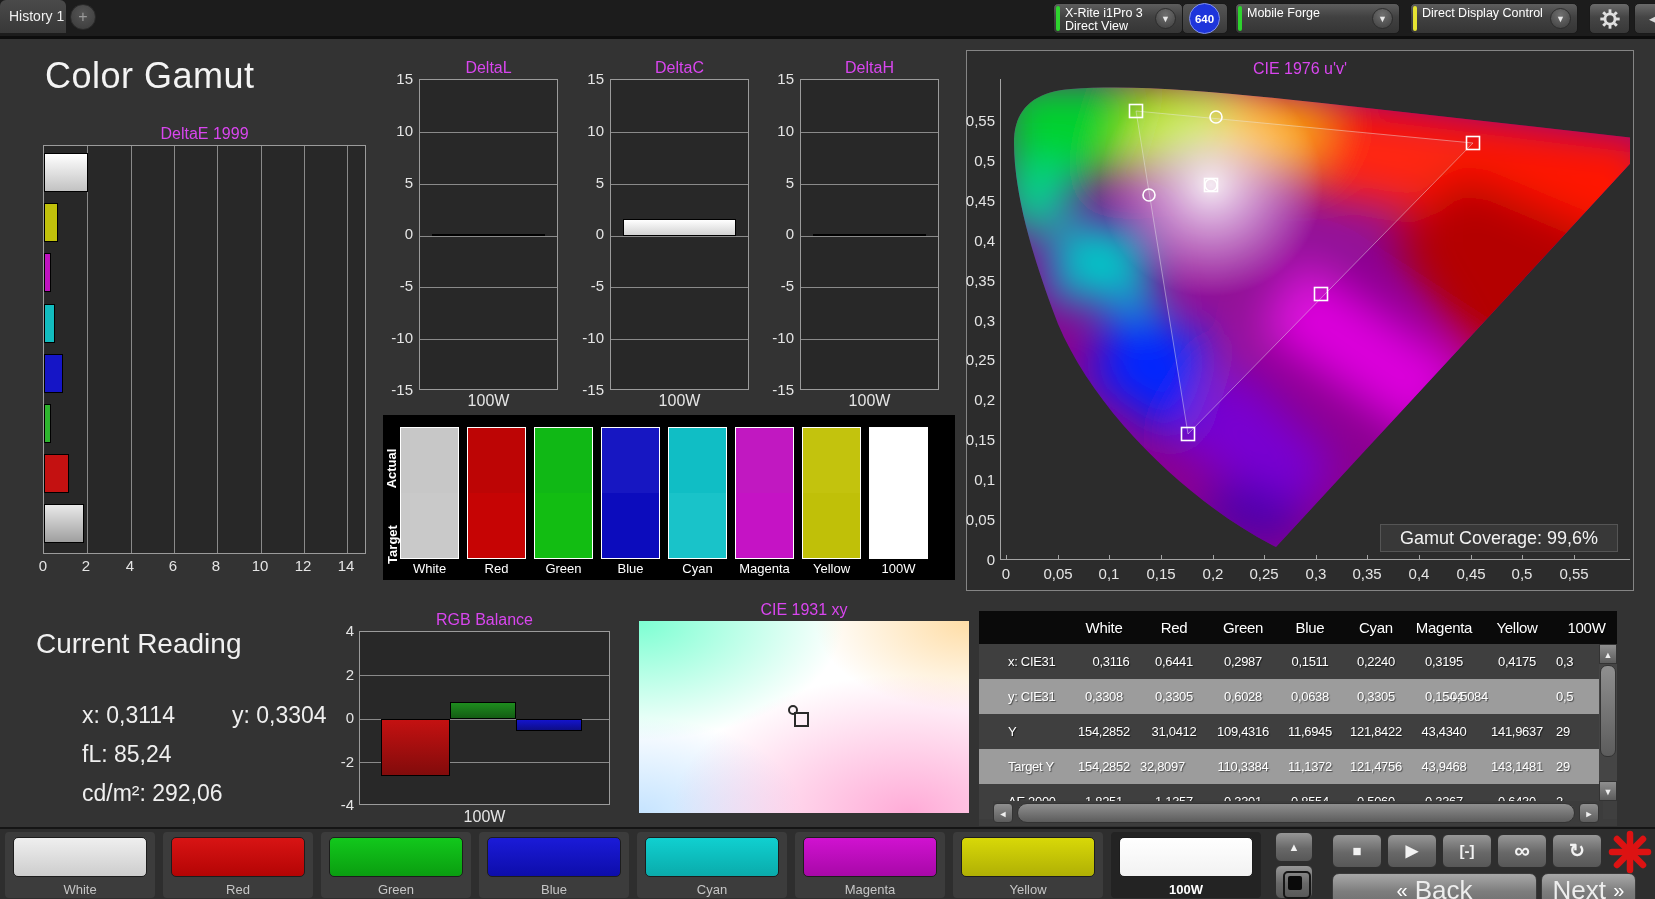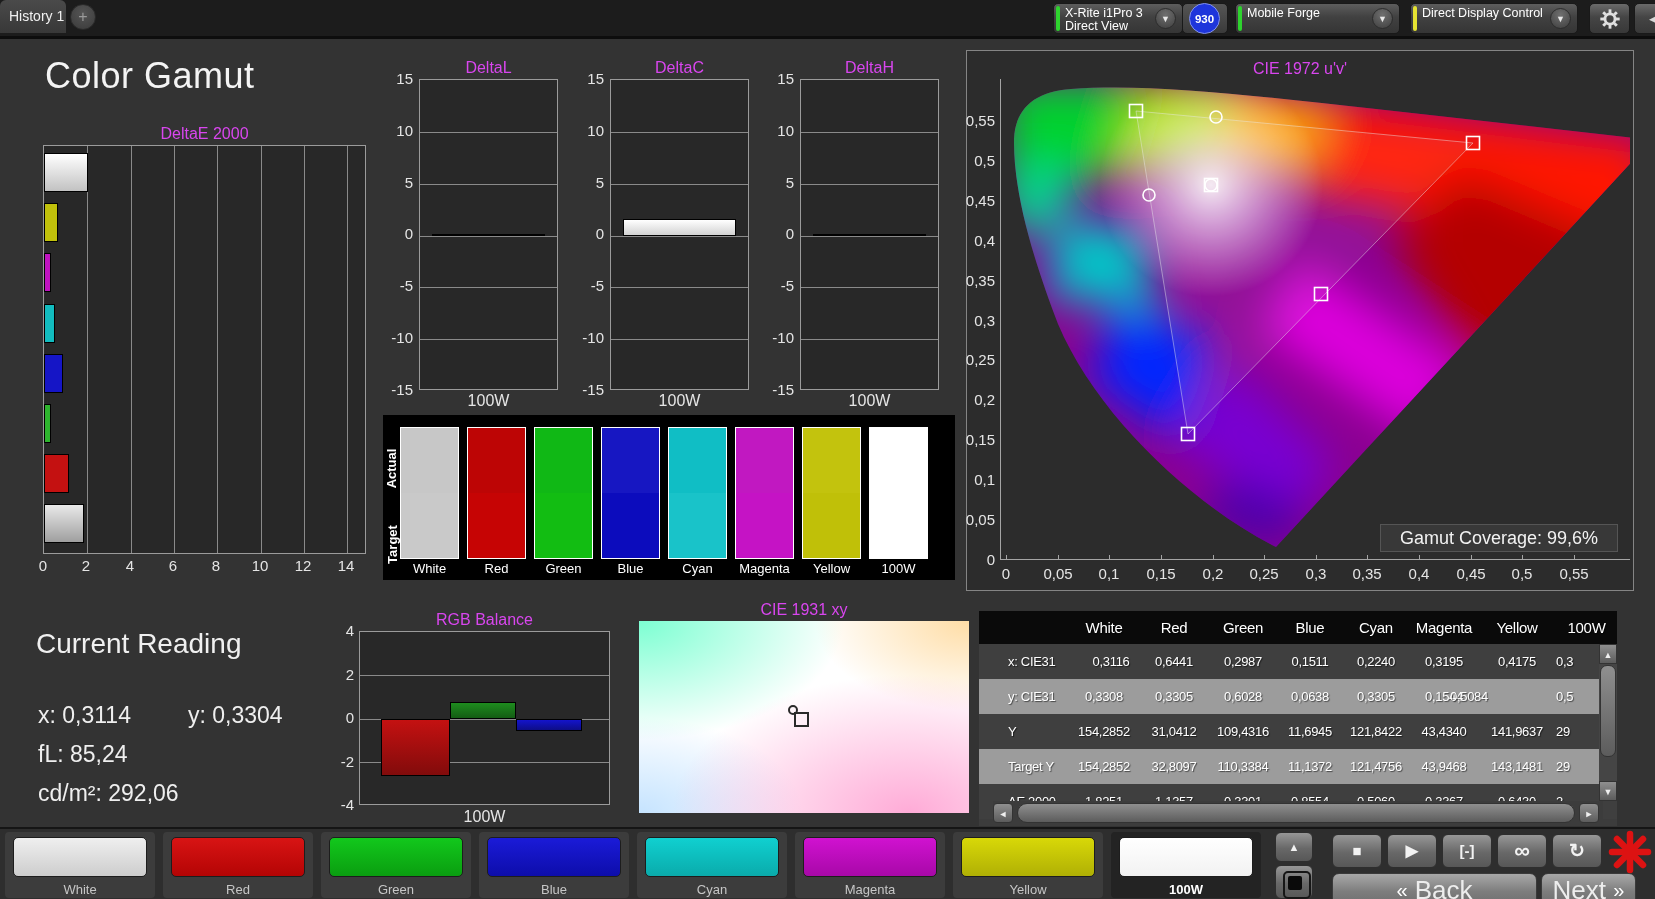--- a/index.html
+++ b/index.html
@@ -50,21 +50,21 @@
      background:
        radial-gradient(120% 120% at 82% 100%, rgba(255,150,205,.8), rgba(255,150,205,0) 60%),
        radial-gradient(100% 100% at 0% 0%, rgba(110,255,205,.9), rgba(110,255,205,0) 62%),
        radial-gradient(85% 85% at 100% 0%, rgba(255,215,150,.85), rgba(255,215,150,0) 55%),
        radial-gradient(90% 90% at 0% 100%, rgba(150,205,255,.55), rgba(150,205,255,0) 55%),
        #ffffff;}
   .m-square{position:absolute;border:2px solid #2a2a2a;background:transparent;box-sizing:border-box;}
   .m-circle{position:absolute;border:2px solid #2a2a2a;border-radius:50%;background:transparent;box-sizing:border-box;}
   
   .cr-h{position:absolute;left:36px;top:628px;font-size:28px;color:#f0f0f0;}
-  .cr-v{position:absolute;font-size:23px;color:#efefef;}
+  .cr-v{position:absolute;font-size:23px;color:#efefef;margin-left:44px;}
   
   .dtable{position:absolute;left:979px;top:611px;width:638px;height:215px;background:#3c3c3c;overflow:hidden;}
   .trow{position:absolute;left:0;width:638px;height:35px;}
   .tcell{position:absolute;top:0;height:35px;line-height:35px;font-size:13px;color:#fff;
          text-shadow:1px 1px 1px rgba(0,0,0,.55);letter-spacing:-0.3px;white-space:nowrap;overflow:hidden;}
   .scrollbtn{position:absolute;background:linear-gradient(#8f8f8f,#5c5c5c);border:1px solid #333;box-sizing:border-box;
          color:#f0f0f0;text-align:center;}
   
   .bottombar{position:absolute;left:0;top:827px;width:1655px;height:72px;background:#2e2e2e;border-top:2px solid #151515;box-sizing:border-box;}
   .tile{position:absolute;top:3px;width:150px;height:66px;background:#3c3c3c;border-radius:4px;}
@@ -87,21 +87,21 @@
 
   <div class="dd" style="left:1053px;width:130px;">
     <div class="ddstripe" style="background:#2ed32e;"></div>
     <div class="ddtext">
       <span>X-Rite i1Pro 3</span><br><span>Direct View</span>
     </div>
     <div class="chev">▼</div>
   </div>
 
   <div class="badgegrp">
-    <div class="badge">930</div>
+    <div class="badge">640</div>
   </div>
 
   <div class="dd" style="left:1235px;width:165px;">
     <div class="ddstripe" style="background:#2ed32e;"></div>
     <div class="ddtext">Mobile Forge</div>
     <div class="chev">▼</div>
   </div>
 
   <div class="dd" style="left:1410px;width:168px;">
     <div class="ddstripe" style="background:#e6e332;"></div>
@@ -125,21 +125,21 @@
     </svg>
   </div>
   <div class="iconbtn" style="left:1634px;width:40px;font-size:13px;line-height:29px;">
     <span>◀</span>
   </div>
 </div>
 
 <div class="pagetitle">Color Gamut</div>
 
 <div class="cie76"></div>
-<div class="chart-title" style="left:966px;top:60px;width:668px;">CIE 1972 u'v'</div>
+<div class="chart-title" style="left:966px;top:60px;width:668px;">CIE 1976 u'v'</div>
 <div class="axisbox">
 <svg width="629" height="480" viewBox="0 0 629 480">
   <defs>
     <clipPath id="locus">
           <path d="M275,468 C190,425 95,335 57,245 C36,190 12,118 13,60 C14,31 33,12 70,10 C150,4 255,17 375,30 L651,61 Z"></path>
         </clipPath>
     <filter id="blur" x="-30%" y="-30%" width="160%" height="160%">
           <feGaussianBlur stdDeviation="22"></feGaussianBlur>
         </filter>
     <radialGradient id="wpt" cx="50%" cy="50%" r="50%">
@@ -248,21 +248,21 @@
       <div style="position: absolute; left: 7px; top: 5px; width: 24px; height: 24px; border: 2px solid rgb(22, 22, 22); border-radius: 5px;"></div>
       <div style="position: absolute; left: 12px; top: 10px; width: 14px; height: 14px; background: rgb(10, 10, 10); border-radius: 2px;"></div>
     </div>
     <div class="ctrlbtn" style="left: 1332px; top: 5px; width: 50px; height: 34px; font-size: 15px; line-height: 32px; font-weight: bold;">■</div>
     <div class="ctrlbtn" style="left: 1387px; top: 5px; width: 50px; height: 34px; font-size: 16px; line-height: 32px; font-weight: bold;">▶</div>
     <div class="ctrlbtn" style="left: 1442px; top: 5px; width: 50px; height: 34px; font-size: 15px; line-height: 32px; font-weight: bold;">[-]</div>
     <div class="ctrlbtn" style="left: 1497px; top: 5px; width: 50px; height: 34px; font-size: 22px; line-height: 32px; font-weight: bold;">∞</div>
     <div class="ctrlbtn" style="left: 1552px; top: 5px; width: 50px; height: 34px; font-size: 19px; line-height: 32px; font-weight: bold;">↻</div>
   </div>
 
-<div class="chart-title" style="left: 43px; top: 125px; width: 323px;">DeltaE 2000</div>
+<div class="chart-title" style="left: 43px; top: 125px; width: 323px;">DeltaE 1999</div>
 <div class="frame" style="left: 43px; top: 145px; width: 323px; height: 409px;">
     <div class="gridv" style="left: 43px;"></div>
     <div class="gridv" style="left: 87px;"></div>
     <div class="gridv" style="left: 130px;"></div>
     <div class="gridv" style="left: 173px;"></div>
     <div class="gridv" style="left: 217px;"></div>
     <div class="gridv" style="left: 260px;"></div>
     <div class="gridv" style="left: 303px;"></div>
     <div class="bar" style="left: 0px; top: 7px; width: 44px; height: 39px; background: linear-gradient(rgb(255, 255, 255), rgb(194, 194, 194));"></div>
     <div class="bar" style="left: 0px; top: 57px; width: 14px; height: 39px; background: rgb(193, 193, 11);"></div>
@@ -472,21 +472,21 @@
       <div class="tcell" style="left: 229px; width: 70px; text-align: center;">109,4316</div>
       <div class="tcell" style="left: 299px; width: 64px; text-align: center;">11,6945</div>
       <div class="tcell" style="left: 363px; width: 68px; text-align: center;">121,8422</div>
       <div class="tcell" style="left: 431px; width: 68px; text-align: center;">43,4340</div>
       <div class="tcell" style="left: 499px; width: 78px; text-align: center;">141,9637</div>
       <div class="tcell" style="left: 577px; width: 61px; text-align: left;">29</div>
     </div>
     <div class="trow" style="top: 138px; background: rgb(156, 156, 156);">
       <div class="tcell" style="left: 25px; width: 64px; padding-left: 4px;">Target Y</div>
       <div class="tcell" style="left: 89px; width: 72px; text-align: center;">154,2852</div>
-      <div class="tcell" style="left: 161px; width: 68px; text-align: center;">32,8097</div>
+      <div class="tcell" style="left: 161px; width: 68px; ">32,8097</div>
       <div class="tcell" style="left: 229px; width: 70px; text-align: center;">110,3384</div>
       <div class="tcell" style="left: 299px; width: 64px; text-align: center;">11,1372</div>
       <div class="tcell" style="left: 363px; width: 68px; text-align: center;">121,4756</div>
       <div class="tcell" style="left: 431px; width: 68px; text-align: center;">43,9468</div>
       <div class="tcell" style="left: 499px; width: 78px; text-align: center;">143,1481</div>
       <div class="tcell" style="left: 577px; width: 61px; text-align: left;">29</div>
     </div>
     <div class="trow" style="top: 173px; background: rgb(63, 63, 63);">
       <div class="tcell" style="left: 25px; width: 64px; padding-left: 4px;">ΔE 2000</div>
       <div class="tcell" style="left: 89px; width: 72px; text-align: center;">1,8251</div>

